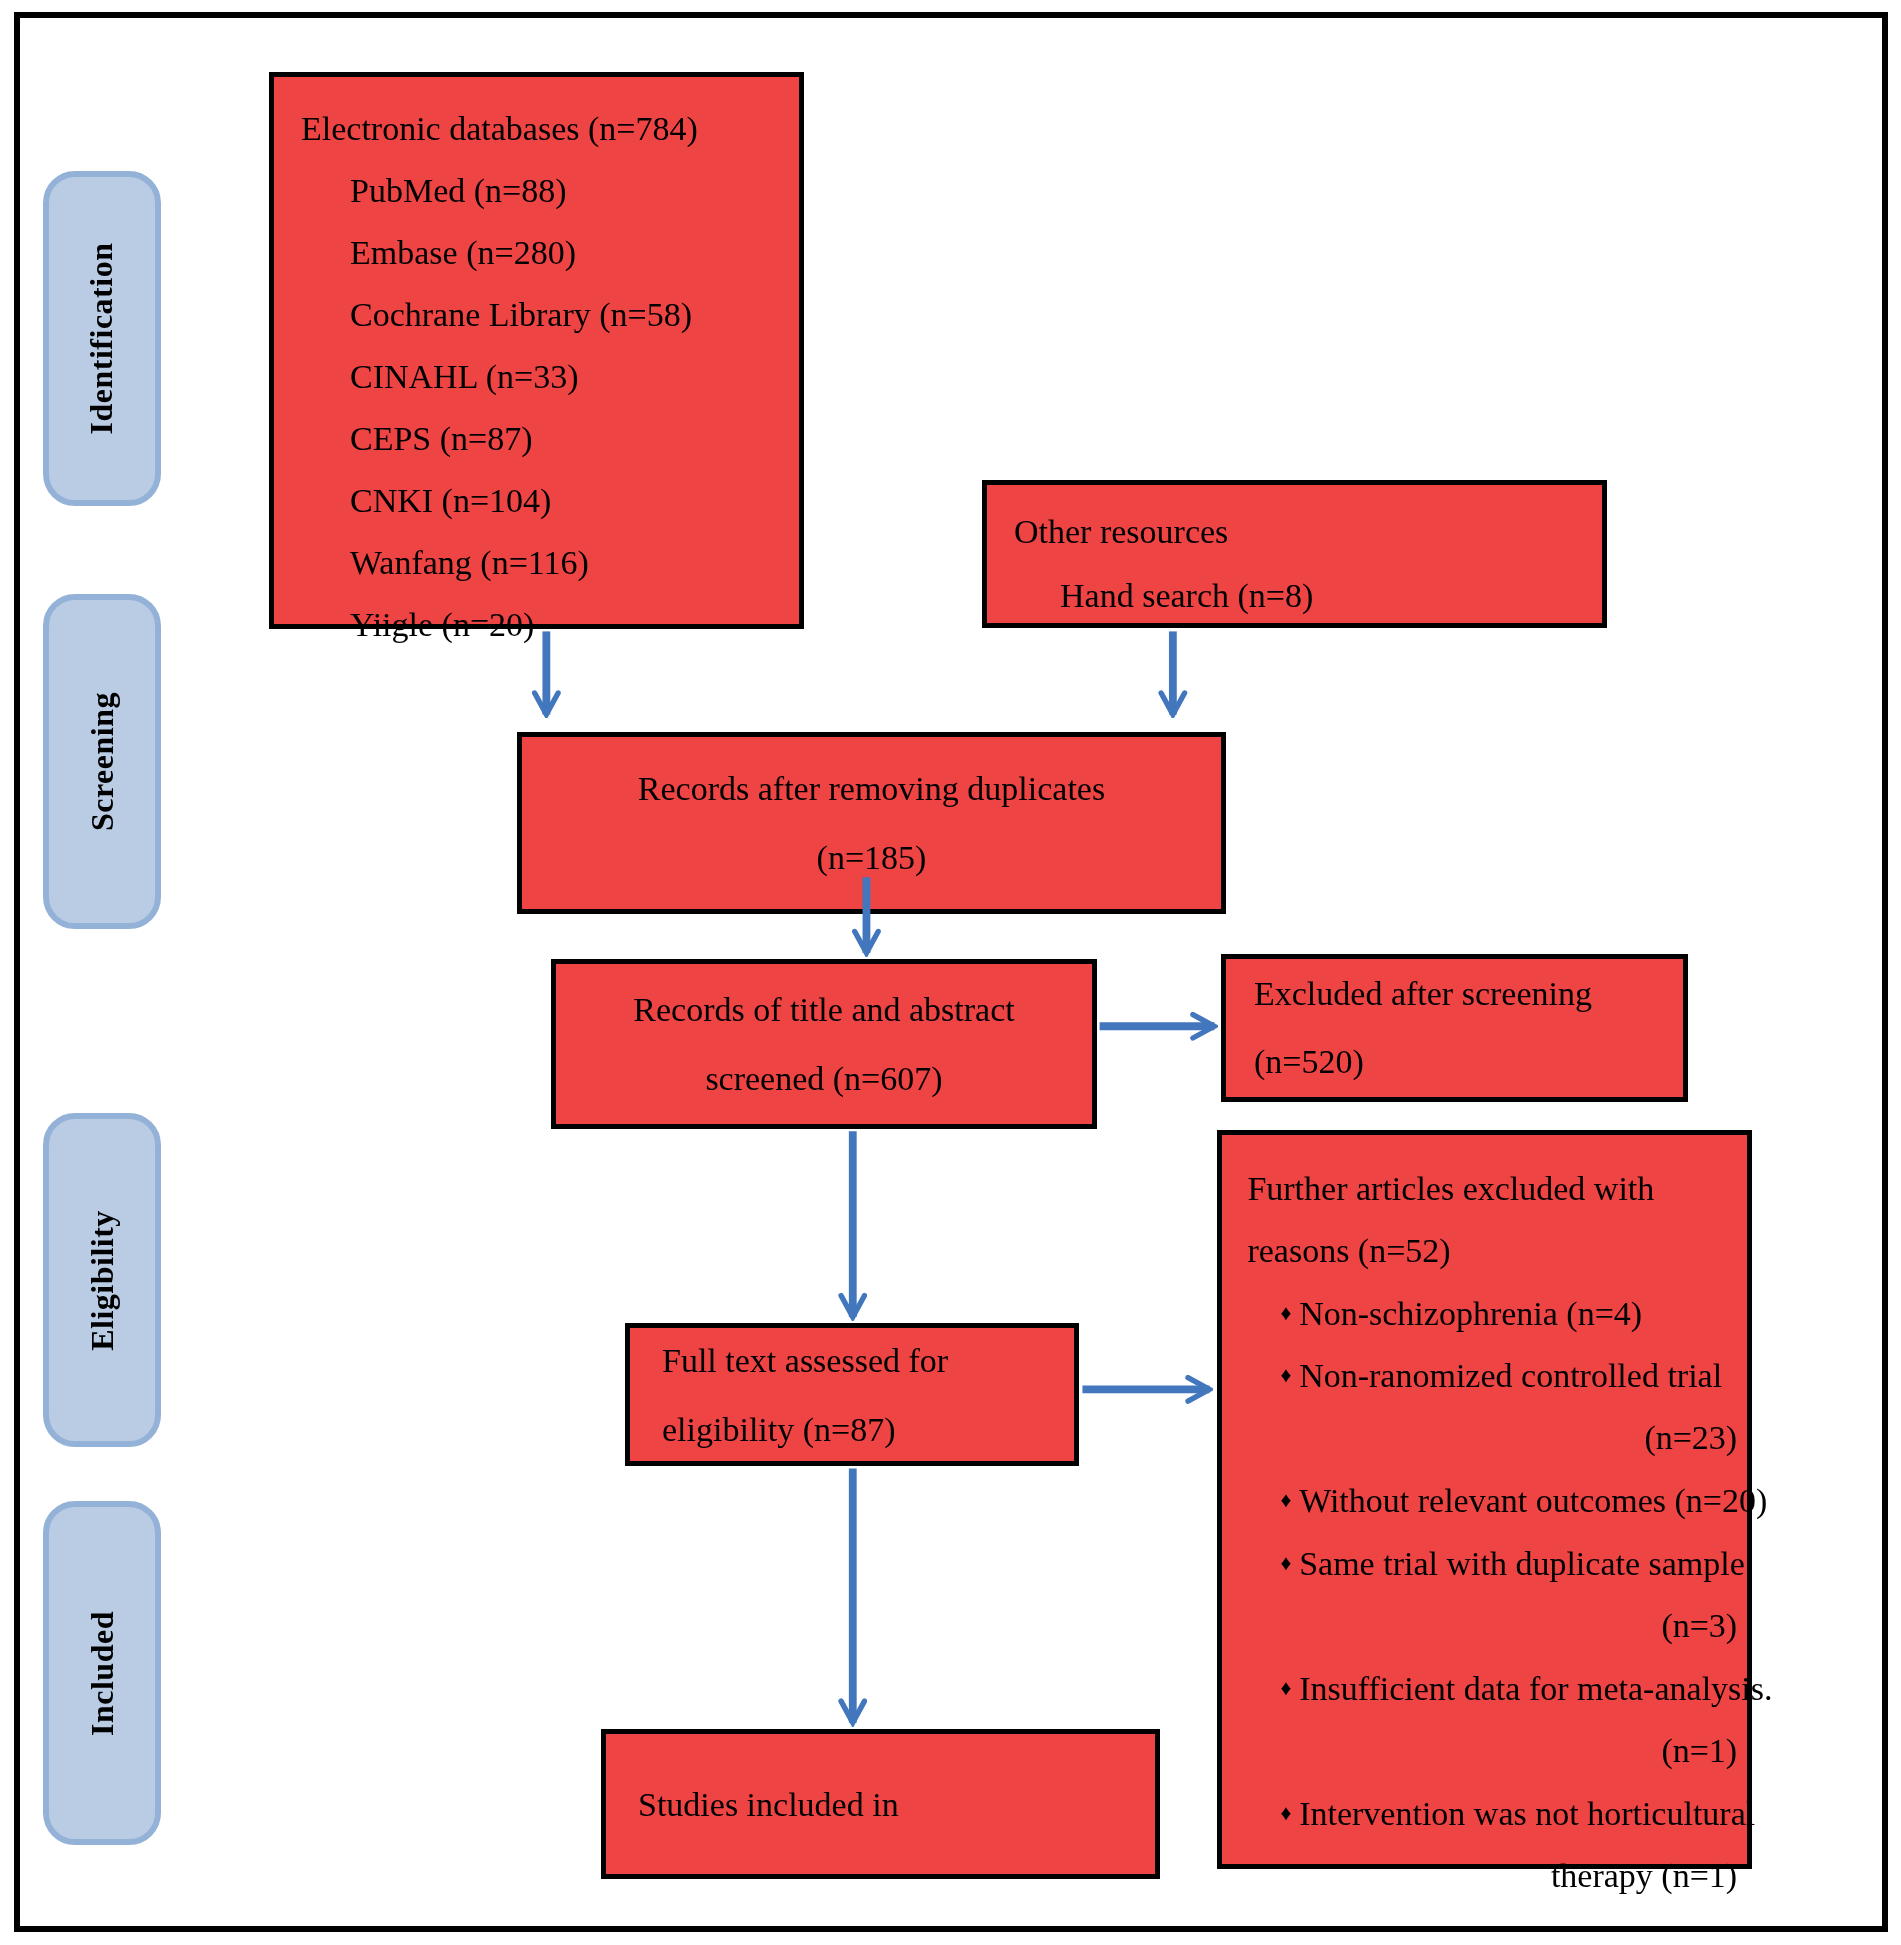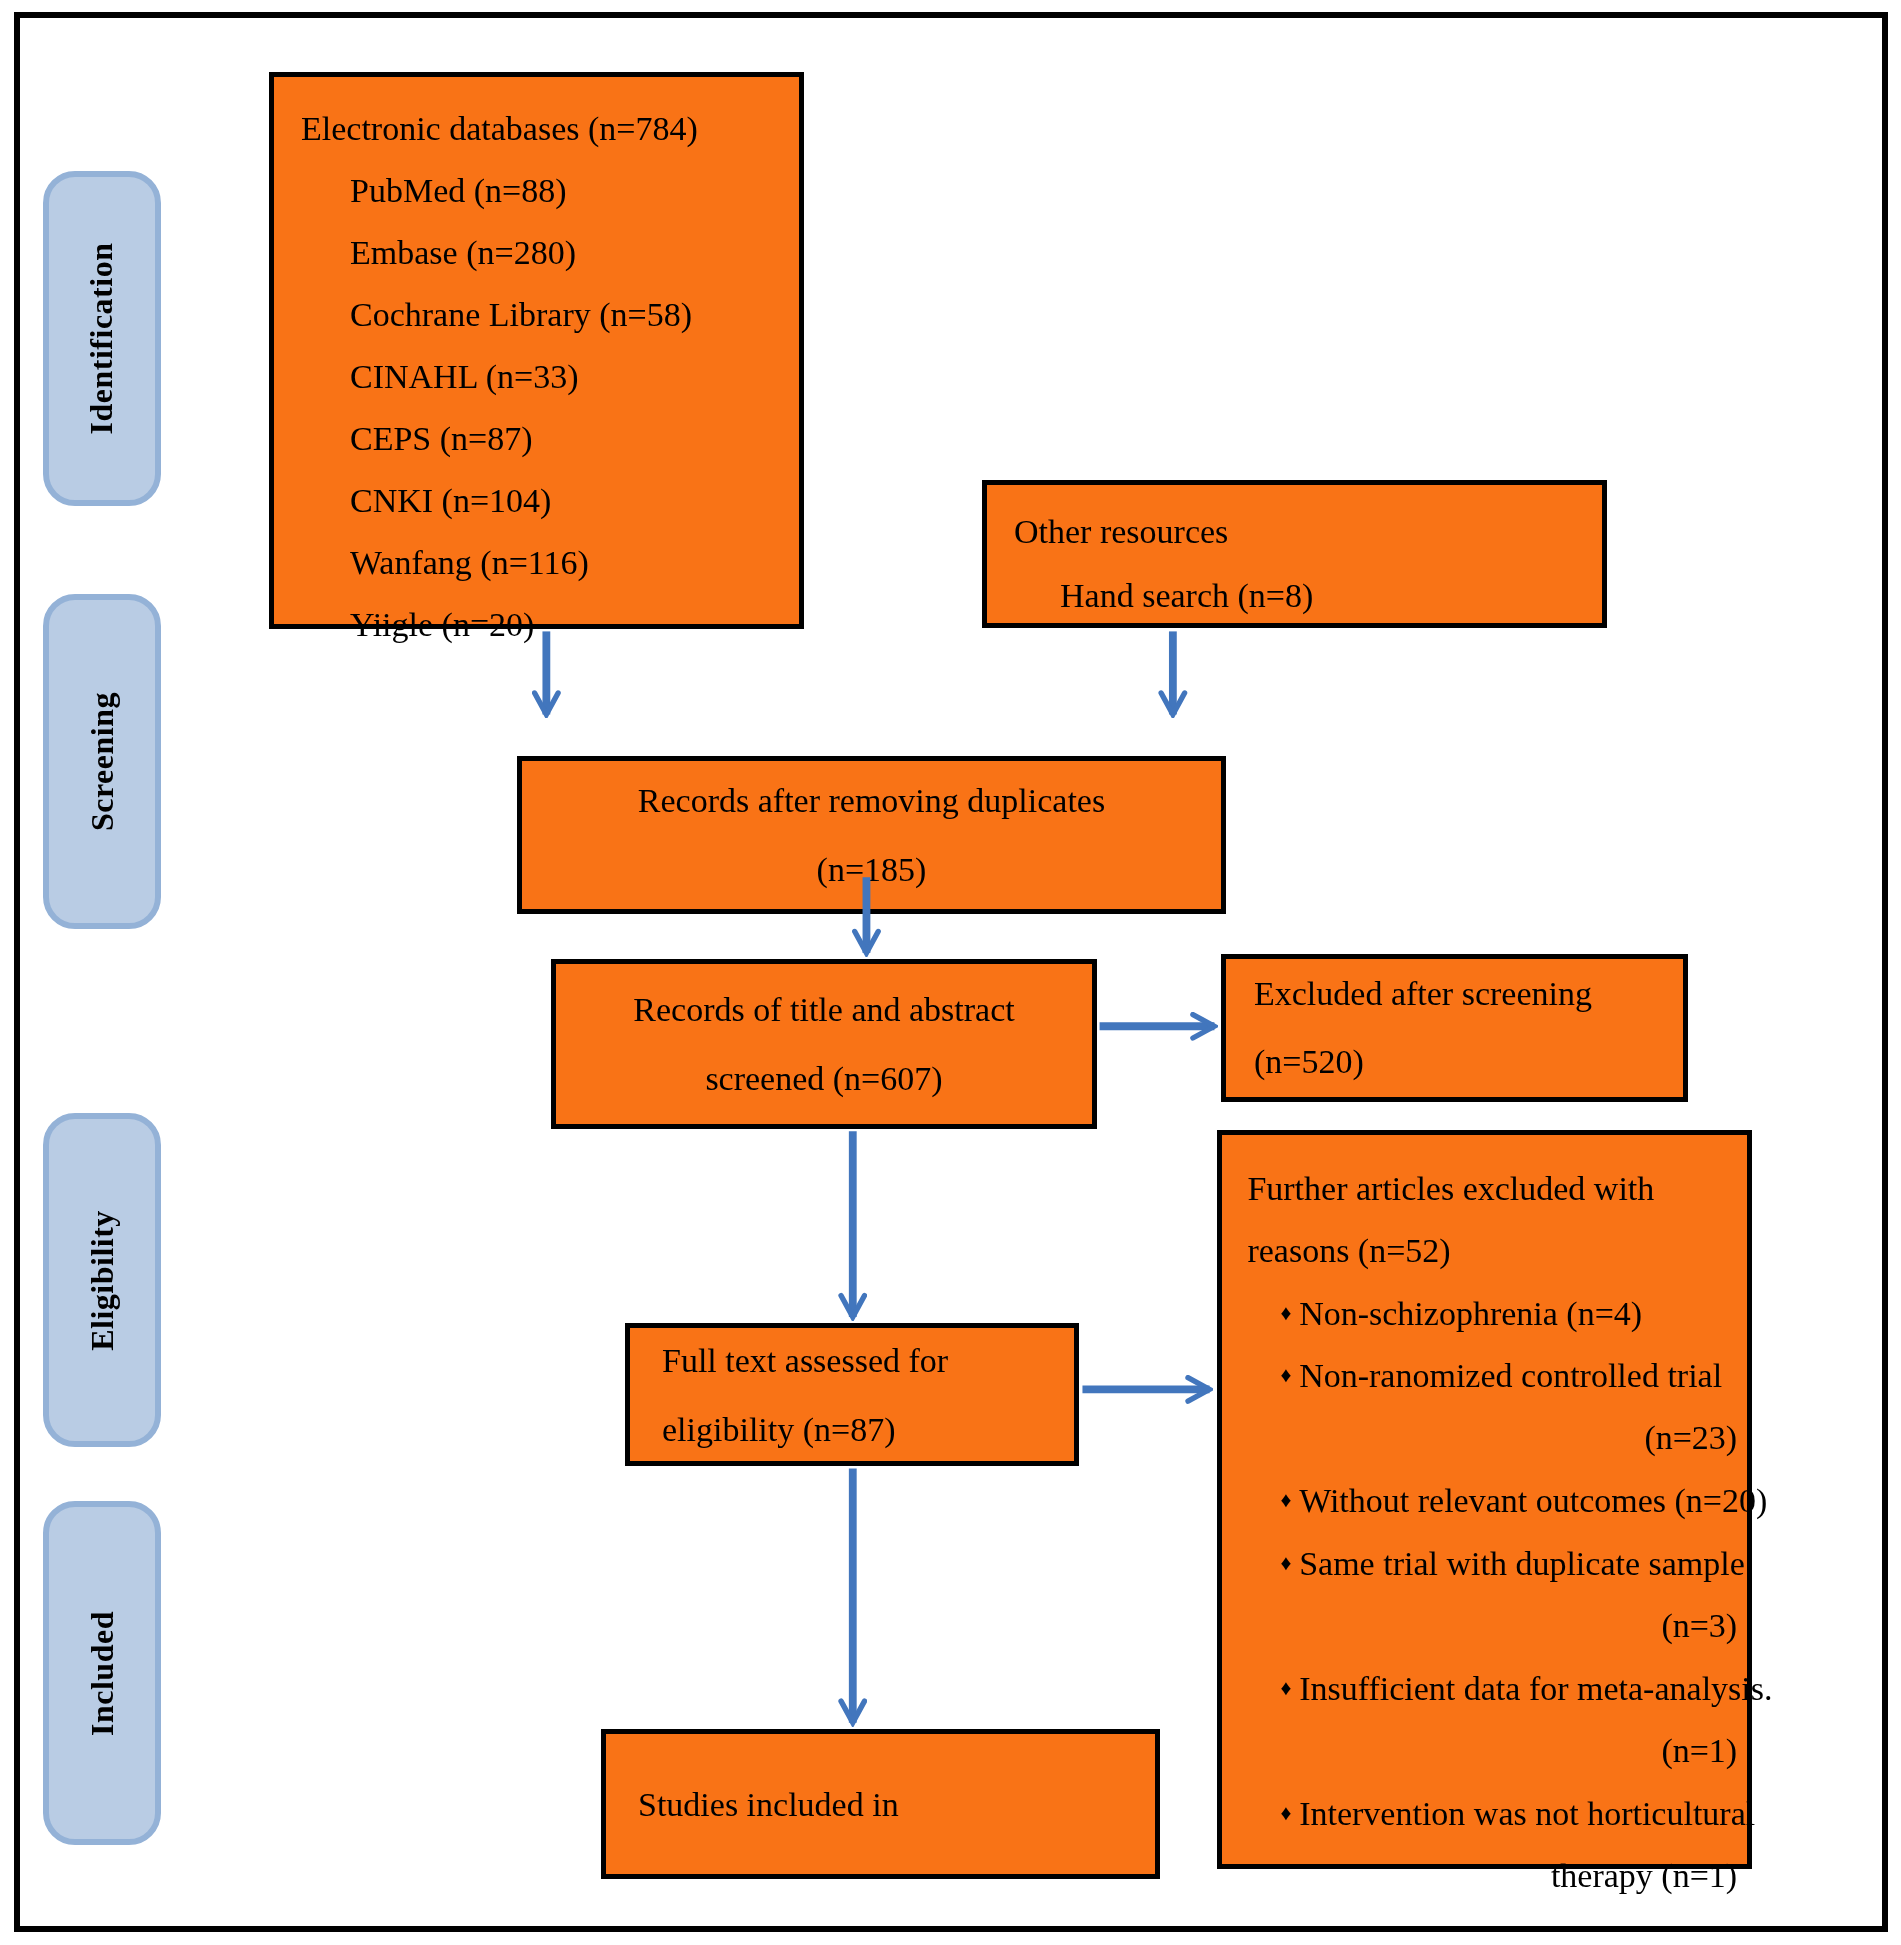--- a/index.html
+++ b/index.html
@@ -39,31 +39,31 @@
     font-size:32px;
     letter-spacing:0.5px;
   }
   #stage-identification{left:43px;top:171px;height:335px;}
   #stage-screening{left:43px;top:594px;height:335px;}
   #stage-eligibility{left:43px;top:1113px;height:334px;}
   #stage-included{left:43px;top:1501px;height:344px;}
   
   .box{
     position:absolute;
-    background:#f97316;
+    background:#ef4444;
     border:5.4px solid var(--box-border);
     box-sizing:border-box;
     font-size:34px;
   }
   .ln{white-space:nowrap;}
   #box-databases{left:269px;top:72px;width:535px;height:557px;padding:20.5px 9.8px 0 27px;line-height:62px;}
   #box-databases .i1{padding-left:49px;}
   #box-other{left:982px;top:480px;width:625px;height:148px;padding:14.7px 9.8px 0 27px;line-height:64px;}
   #box-other .i1{padding-left:46px;}
-  #box-duplicates{left:517px;top:756px;width:709px;height:158px;display:flex;flex-direction:column;justify-content:center;text-align:center;line-height:69px;}
+  #box-duplicates{left:517px;top:732px;width:709px;height:182px;display:flex;flex-direction:column;justify-content:center;text-align:center;line-height:69px;}
   #box-screened{left:551px;top:959px;width:546px;height:170px;display:flex;flex-direction:column;justify-content:center;text-align:center;line-height:69px;align-items:center;}
   #box-excluded{left:1221px;top:954px;width:467px;height:148px;display:flex;flex-direction:column;justify-content:center;padding-left:28px;line-height:68px;}
   #box-fulltext{left:625px;top:1323px;width:454px;height:143px;display:flex;flex-direction:column;justify-content:center;padding-left:32px;line-height:69px;}
   #box-further{left:1217px;top:1130px;width:535px;height:739px;padding:22.5px 9.8px 0 25.4px;line-height:62px;}
   #box-further .b{padding-left:33px;}
   #box-further .c{padding-left:61px;text-align:right;}
   .bu{font-size:21.5px;margin-right:7.8px;vertical-align:4.9px;}
   #box-studies{left:601px;top:1729px;width:559px;height:150px;display:flex;flex-direction:column;justify-content:center;padding-left:32px;line-height:73px;}
   
   svg.arrows{position:absolute;left:0;top:0;pointer-events:none;}

